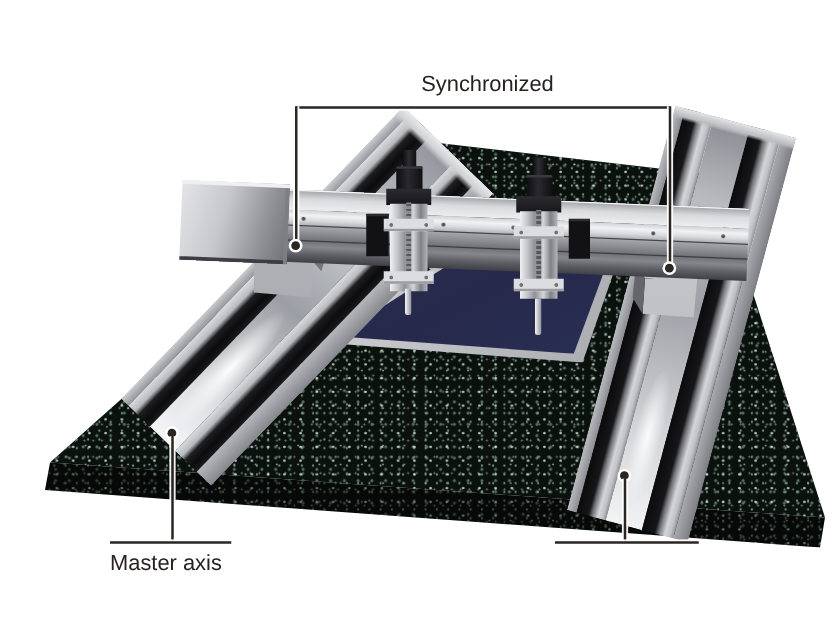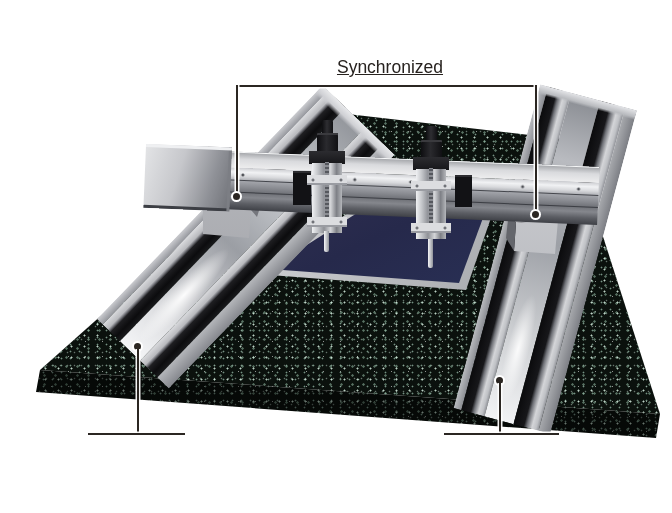--- a/index.html
+++ b/index.html
@@ -113,21 +113,21 @@
     background:linear-gradient(90deg,#f5f6f8,#b9bbc0 60%,#8f9299);}
   .clamp{width:18px;height:34px;background:#121215;box-shadow:inset 0 2px 0 #2c2c30;}
 
   
   .hline{height:1.5px;background:var(--c-leader_line,#2b2622);
     box-shadow:0 1.5px 0 rgba(255,255,255,.95),0 -1.5px 0 rgba(255,255,255,.95);}
   .vline{width:1.5px;background:var(--c-leader_line,#2b2622);
     box-shadow:1.5px 0 0 rgba(255,255,255,.95),-1.5px 0 0 rgba(255,255,255,.95);}
   .dot{width:7px;height:7px;border-radius:50%;background:var(--c-leader_line,#2b2622);
     box-shadow:0 0 0 2px #fff;}
-  .lbl{color:var(--c-text,#27221f);font-size:17.5px;line-height:1.1;white-space:nowrap;text-decoration:underline;}
+  .lbl{color:var(--c-text,#27221f);font-size:17.5px;line-height:1.1;white-space:nowrap;}
 </style>
 </head>
 <body>
 
 <div class="stage">
 
   <div class="abs speckle granite-top"></div>
   <div class="abs speckle granite-side"></div>
 
   <div class="abs sub-frame"></div>
@@ -191,18 +191,19 @@
   <div class="abs lbl" style="left:330px;top:58px;width:120px;text-align:center;">Synchronized</div>
   <div class="abs hline" style="left:237px;top:85px;width:299px;"></div>
   <div class="abs vline" style="left:236px;top:85px;height:108px;"></div>
   <div class="abs vline" style="left:535px;top:85px;height:126px;"></div>
   <div class="abs dot" style="left:233px;top:193px;"></div>
   <div class="abs dot" style="left:532px;top:211px;"></div>
 
   <div class="abs dot" style="left:134px;top:343px;"></div>
   <div class="abs vline" style="left:137px;top:349px;height:85px;"></div>
   <div class="abs hline" style="left:88px;top:433px;width:97px;"></div>
+  <div class="abs lbl" style="left:88px;top:441px;">Master axis</div>
 
   <div class="abs dot" style="left:496px;top:377px;"></div>
   <div class="abs vline" style="left:499px;top:383px;height:51px;"></div>
   <div class="abs hline" style="left:444px;top:433px;width:115px;"></div>
 
 </div>
 
 </body></html>

